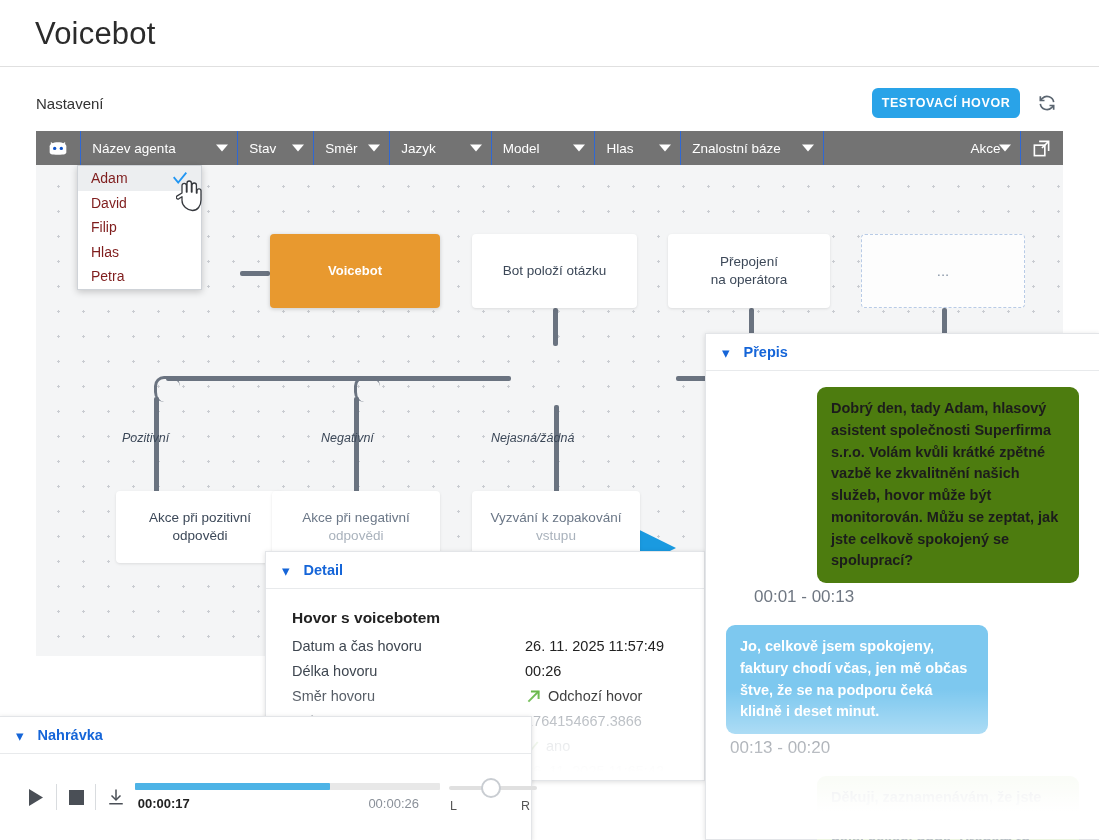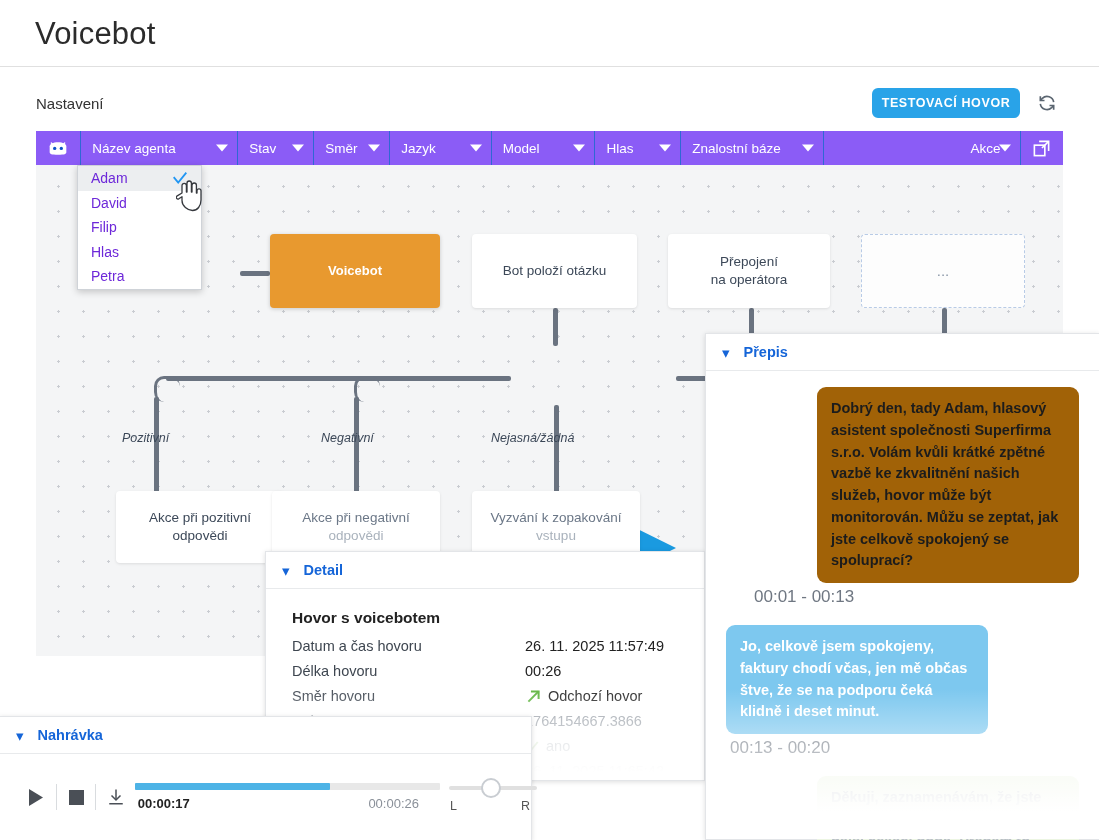--- a/index.html
+++ b/index.html
@@ -35,21 +35,21 @@
     display:flex; align-items:center; justify-content:center;
   }
   #refresh-button{
     position:absolute; left:1034px; top:90px; width:26px; height:26px;
     display:flex; align-items:center; justify-content:center; cursor:pointer;
   }
 
   
   #grid-header{
     position:absolute; left:36px; top:131px; width:1027px; height:34px;
-    background:#8b5cf6; display:flex; align-items:stretch;
+    background:#737373; display:flex; align-items:stretch;
   }
   .gcol{
     display:flex; align-items:center; position:relative;
     border-right:1px solid #2f68d4; padding-left:11px;
     color:#fff; font-size:13.5px; white-space:nowrap;
   }
   .gcol .caret{
     position:absolute; right:9px; top:50%; transform:translateY(-50%);
     width:0;height:0;border-left:6px solid transparent;border-right:6px solid transparent;
     border-top:7px solid #fff;
@@ -119,21 +119,21 @@
   
   #transcript-panel{ left:705px; top:333px; width:394px; height:507px; border-right:none;}
   #transcript-body{ position:relative; height:469px; padding:16px 20px 0 20px; overflow:hidden; }
   .bubble{
     border-radius:9px; padding:11px 14px; font-size:14.5px; line-height:1.5;
     max-width:262px; position:relative;
   }
   .msg{ margin-bottom:6px; display:flex; flex-direction:column; }
   .msg.bot{ align-items:flex-end; }
   .msg.user{ align-items:flex-start; }
-  .bubble.bot{ background:#a16207; color:#1c1c1c; font-weight:700; }
+  .bubble.bot{ background:#4d7c0f; color:#1c1c1c; font-weight:700; }
   .bubble.user{ background:#7dc8ef; color:#ffffff; font-weight:700; }
   .ts{ font-size:17px; color:#6f7782; margin:4px 2px 12px 2px; }
   .msg.bot .ts{ align-self:flex-start; margin-left:28px;}
   .msg.user .ts{ align-self:flex-start; margin-left:4px;}
   .msg.fade .bubble.bot{ background:#ecf5e2; color:#b9bfc6; }
   #transcript-fade{
     position:absolute; left:0; right:0; bottom:0; height:150px;
     background:linear-gradient(to bottom, rgba(255,255,255,0), #fff 82%);
     pointer-events:none;
   }
@@ -169,21 +169,21 @@
   #balance-r{ position:absolute; right:1px; top:22px; font-size:12.5px; color:#555;}
 
   
   #agent-dropdown{
     position:absolute; left:77px; top:165px; width:125px;
     background:#fff; border:1px solid #cfd3d8; box-shadow:0 2px 7px rgba(0,0,0,.20);
     padding:0; z-index:50;
   }
   .dd-item{
     height:24.5px; display:flex; align-items:center; padding-left:13px;
-    font-size:14px; color:#6d28d9; position:relative; cursor:pointer;
+    font-size:14px; color:#7f1d1d; position:relative; cursor:pointer;
   }
   .dd-item.selected{ background:#eceef0; }
   .dd-check{ position:absolute; right:12px; top:3px; color:#2196f3; }
   #mouse-cursor{ position:absolute; left:176px; top:180px; z-index:60; pointer-events:none;}
 </style>
 </head>
 <body>
 
 <div id="app-header">
   <div id="app-title">Voicebot</div>

